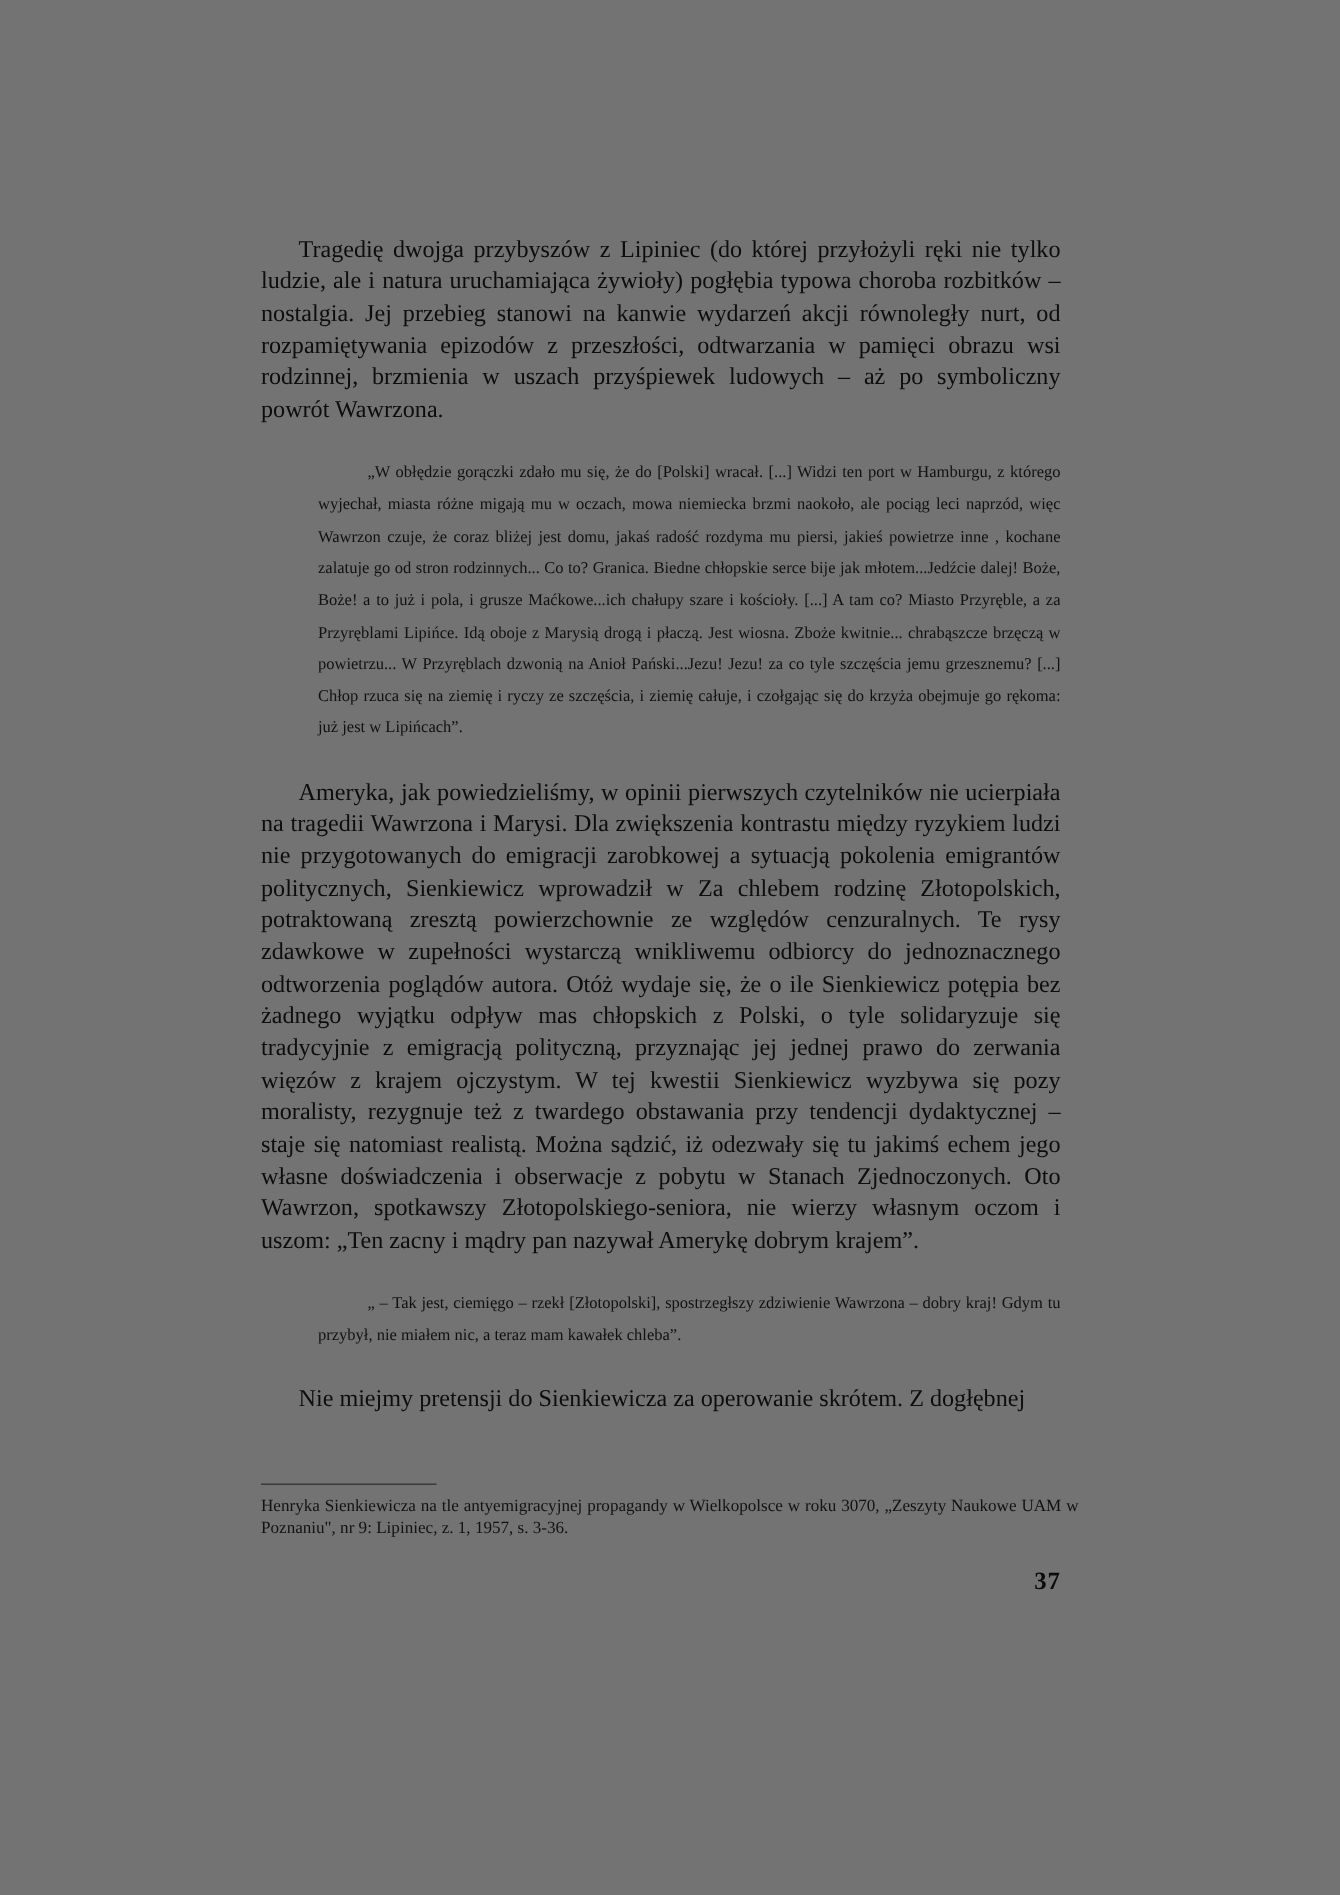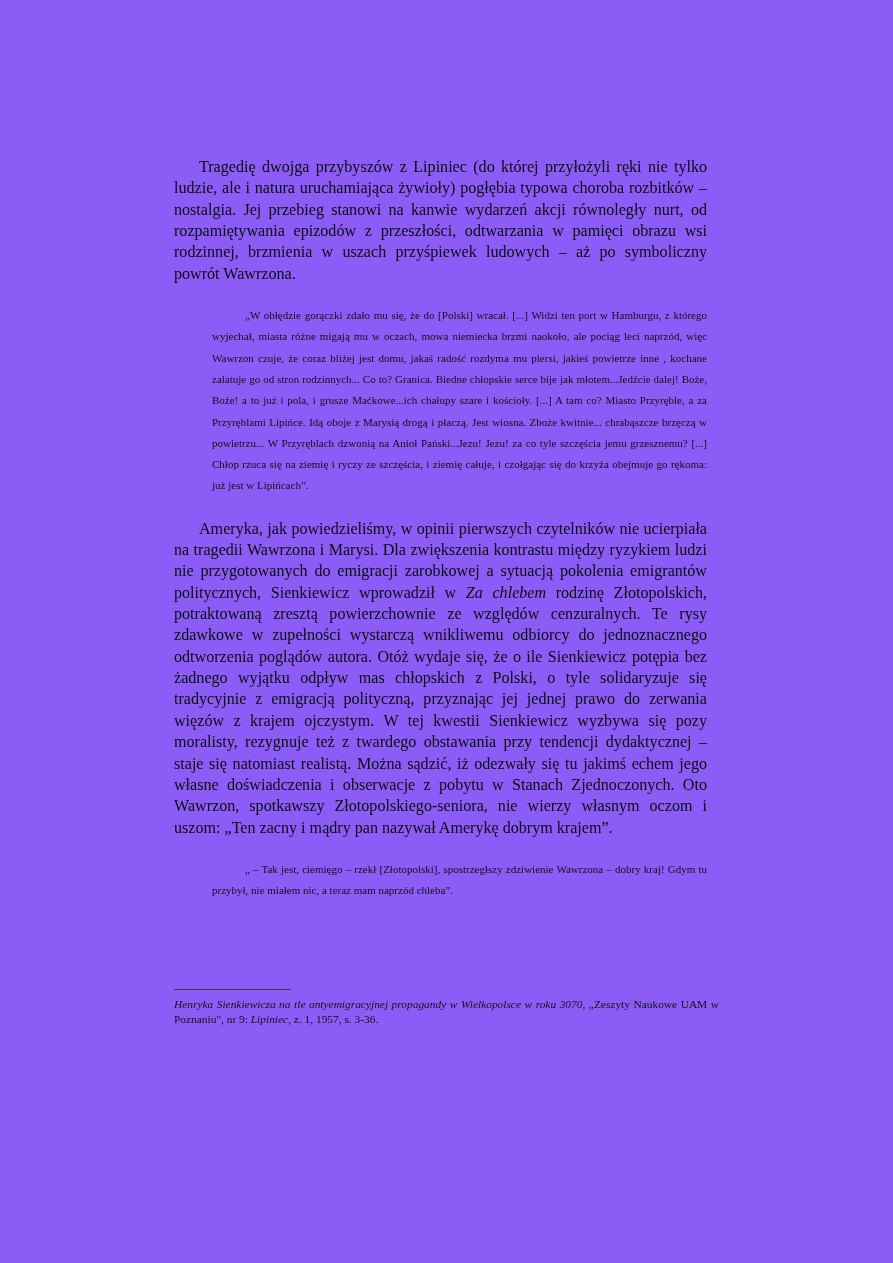--- a/index.html
+++ b/index.html
@@ -6,21 +6,21 @@
   html, body {
     margin: 0;
     padding: 0;
     background: #ffffff;
   }
 
   .page {
     position: relative;
     width: 893px;
     height: 1263px;
-    background: #8b5cf6;
+    background: #737373;
     margin: 0 auto;
     overflow: hidden;
     font-family: "Liberation Serif", "DejaVu Serif", serif;
     color: #0d0d0d;
     -webkit-font-smoothing: antialiased;
   }
 
   
   .text-column {
     position: absolute;
@@ -56,21 +56,20 @@
     text-align: justify;
     text-justify: inter-word;
     color: #111111;
   }
 
   .quote.indent-first {
     text-indent: 33px;
   }
 
   .ital {
-    font-style: italic;
   }
 
   
   .footnote-area {
     position: absolute;
     left: 174px;
     top: 989px;
     width: 545px;
   }
 
@@ -115,26 +114,28 @@
     <div class="gap-quote-before"></div>
 
     <blockquote class="quote indent-first">„W obłędzie gorączki zdało mu się, że do [Polski] wracał. [...] Widzi ten port w Hamburgu, z którego wyjechał, miasta różne migają mu w oczach, mowa niemiecka brzmi naokoło, ale pociąg leci naprzód, więc Wawrzon czuje, że coraz bliżej jest domu, jakaś radość rozdyma mu piersi, jakieś powietrze inne , kochane zalatuje go od stron rodzinnych... Co to? Granica. Biedne chłopskie serce bije jak młotem...Jedźcie dalej! Boże, Boże! a to już i pola, i grusze Maćkowe...ich chałupy szare i kościoły. [...] A tam co? Miasto Przyręble, a za Przyręblami Lipińce. Idą oboje z Marysią drogą i płaczą. Jest wiosna. Zboże kwitnie... chrabąszcze brzęczą w powietrzu... W Przyręblach dzwonią na Anioł Pański...Jezu! Jezu! za co tyle szczęścia jemu grzesznemu? [...] Chłop rzuca się na ziemię i ryczy ze szczęścia, i ziemię całuje, i czołgając się do krzyża obejmuje go rękoma: już jest w Lipińcach”.</blockquote>
 
     <div class="gap-quote-after"></div>
 
     <p class="para indent-first"><span>Ameryka, jak powiedzieliśmy, w opinii pierwszych czytelników nie ucierpiała na tragedii Wawrzona i Marysi. Dla zwiększenia kontrastu między ryzykiem ludzi nie przygotowanych do emigracji zarobkowej a sytuacją pokolenia emigrantów politycznych, Sienkiewicz wprowadził w </span><span class="ital">Za chlebem</span><span> rodzinę Złotopolskich, potraktowaną zresztą powierzchownie ze względów cenzuralnych. Te rysy zdawkowe w zupełności wystarczą wnikliwemu odbiorcy do jednoznacznego odtworzenia poglądów autora. Otóż wydaje się, że o ile Sienkiewicz potępia bez żadnego wyjątku odpływ mas chłopskich z Polski, o tyle solidaryzuje się tradycyjnie z emigracją polityczną, przyznając jej jednej prawo do zerwania więzów z krajem ojczystym. W tej kwestii Sienkiewicz wyzbywa się pozy moralisty, rezygnuje też z twardego obstawania przy tendencji dydaktycznej – staje się natomiast realistą. Można sądzić, iż odezwały się tu jakimś echem jego własne doświadczenia i obserwacje z pobytu w Stanach Zjednoczonych. Oto Wawrzon, spotkawszy Złotopolskiego-seniora, nie wierzy własnym oczom i uszom: „Ten zacny i mądry pan nazywał Amerykę dobrym krajem”.</span></p>
 
     <div class="gap-quote-before"></div>
 
-    <blockquote class="quote indent-first">„ – Tak jest, ciemięgo – rzekł [Złotopolski], spostrzegłszy zdziwienie Wawrzona – dobry kraj! Gdym tu przybył, nie miałem nic, a teraz mam naprzód chleba”.</blockquote>
+    <blockquote class="quote indent-first">„ – Tak jest, ciemięgo – rzekł [Złotopolski], spostrzegłszy zdziwienie Wawrzona – dobry kraj! Gdym tu przybył, nie miałem nic, a teraz mam kawałek chleba”.</blockquote>
 
     <div class="gap-quote-after"></div>
 
+    <p class="para indent-first">Nie miejmy pretensji do Sienkiewicza za operowanie skrótem. Z dogłębnej</p>
 
   </div>
 
   <div class="footnote-area">
     <div class="footnote-rule"></div>
     <p class="footnote-text"><span class="ital">Henryka Sienkiewicza na tle antyemigracyjnej propagandy w Wielkopolsce w roku 3070</span><span>, „Zeszyty Naukowe UAM w Poznaniu", nr 9: </span><span class="ital">Lipiniec</span><span>, z. 1, 1957, s. 3-36.</span></p>
   </div>
 
+  <div class="folio">37</div>
 
 </div>
 
 </body></html>

